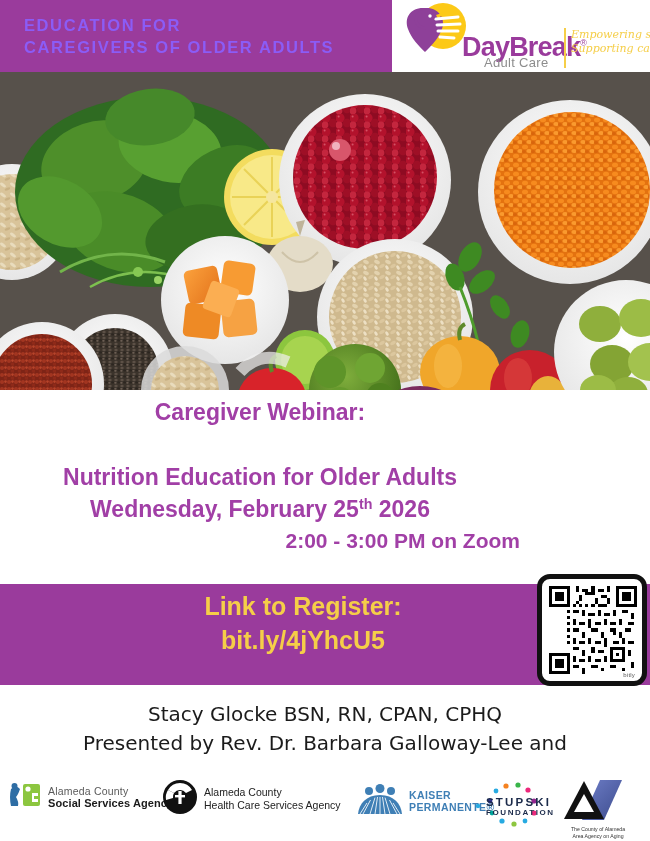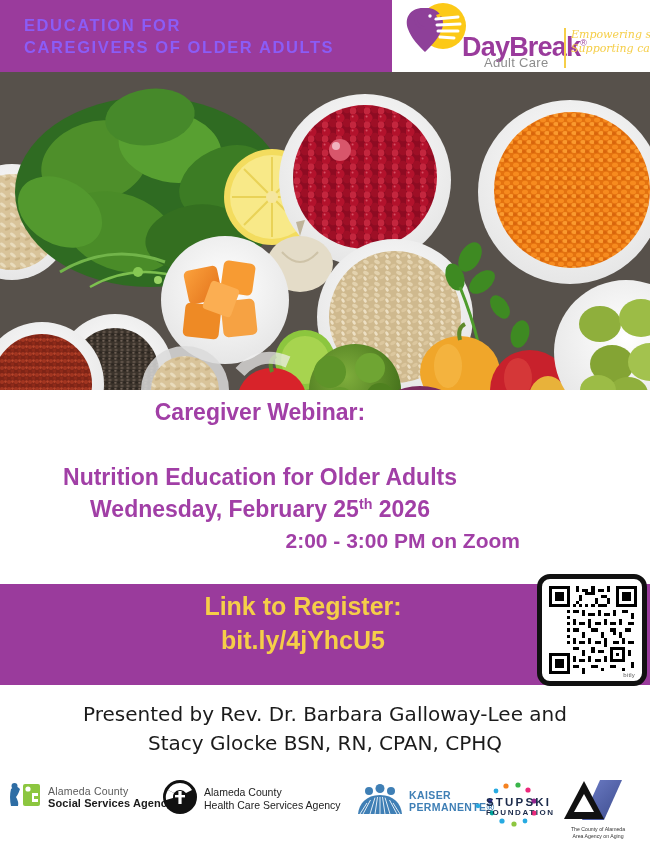--- a/index.html
+++ b/index.html
@@ -431,22 +431,22 @@
             <rect x="21" y="15" width="1" height="1"></rect>
           <rect x="9" y="5" width="1" height="1"></rect>
             <rect x="17" y="6" width="1" height="1"></rect>
         </g>
       </svg>
     </div>
     <div class="qr-brand">bitly</div>
   </div>
 
   <div class="presenters">
+    <div>Stacy Glocke BSN, RN, CPAN, CPHQ</div>
     <div>Presented by Rev. Dr. Barbara Galloway-Lee and</div>
-    <div>Stacy Glocke BSN, RN, CPAN, CPHQ</div>
   </div>
 
   <div class="footer">
 
     <div class="flogo f1">
       <span>
         <svg width="34" height="26" viewBox="0 0 34 26">
           <path d="M3 7 q5 -5 9 0 q-2 6 -4 8 q3 5 2 9 H3 q-2 -9 0 -17 Z" fill="#2E6DA4"></path>
           <circle cx="6.5" cy="4" r="3" fill="#2E6DA4"></circle>
           <rect x="15" y="2" width="17" height="22" rx="2" fill="#8CC63F"></rect>

